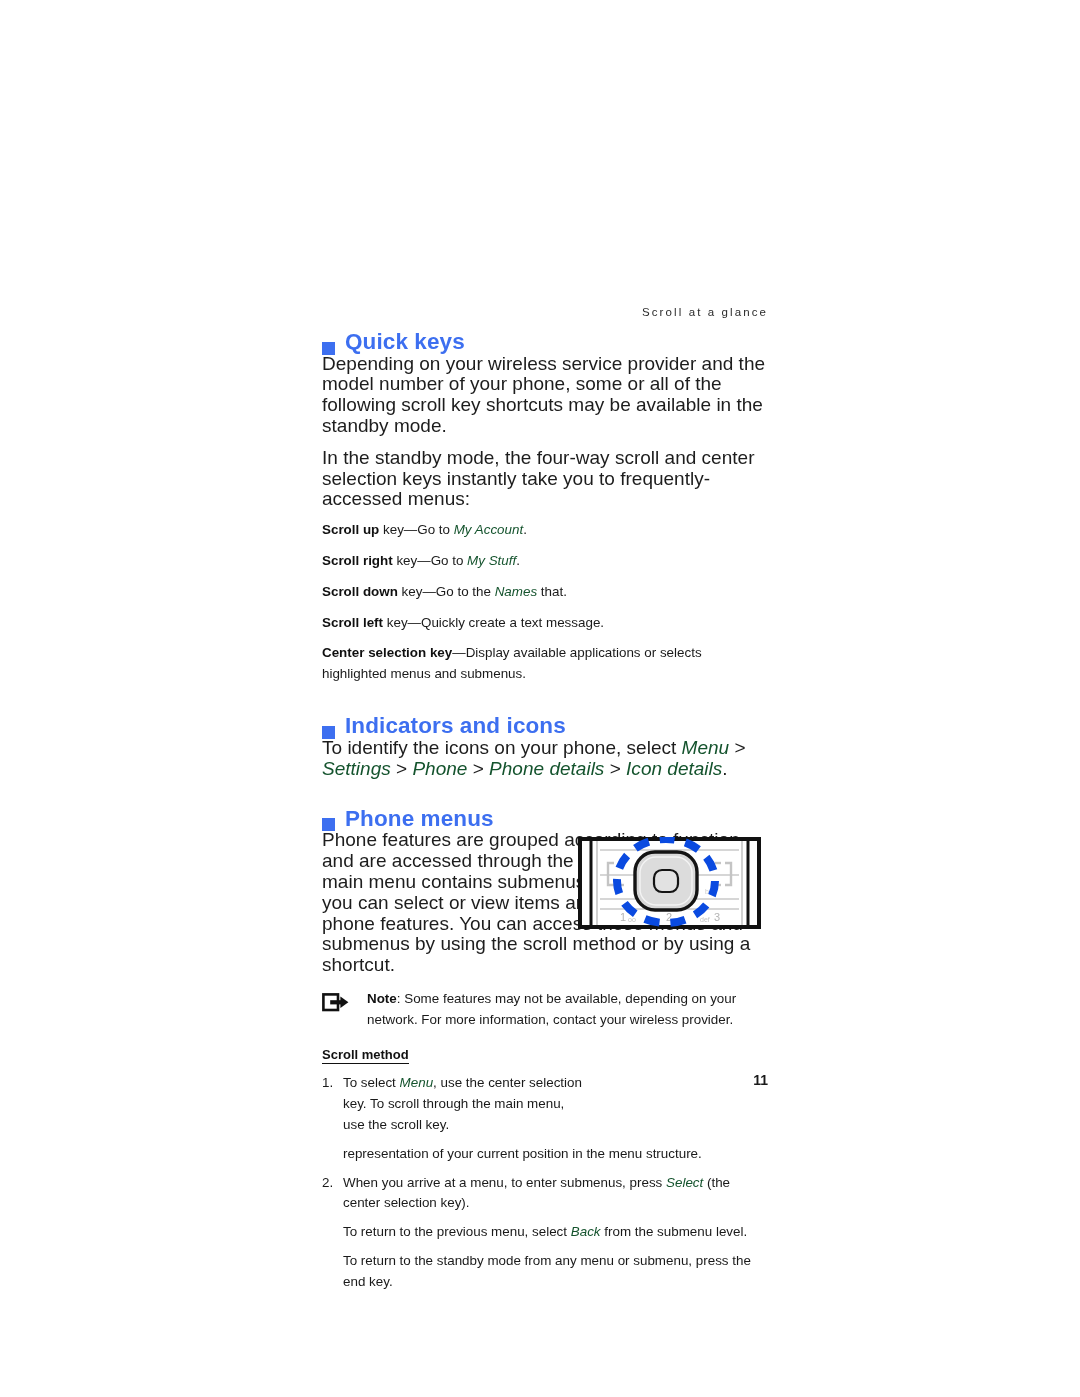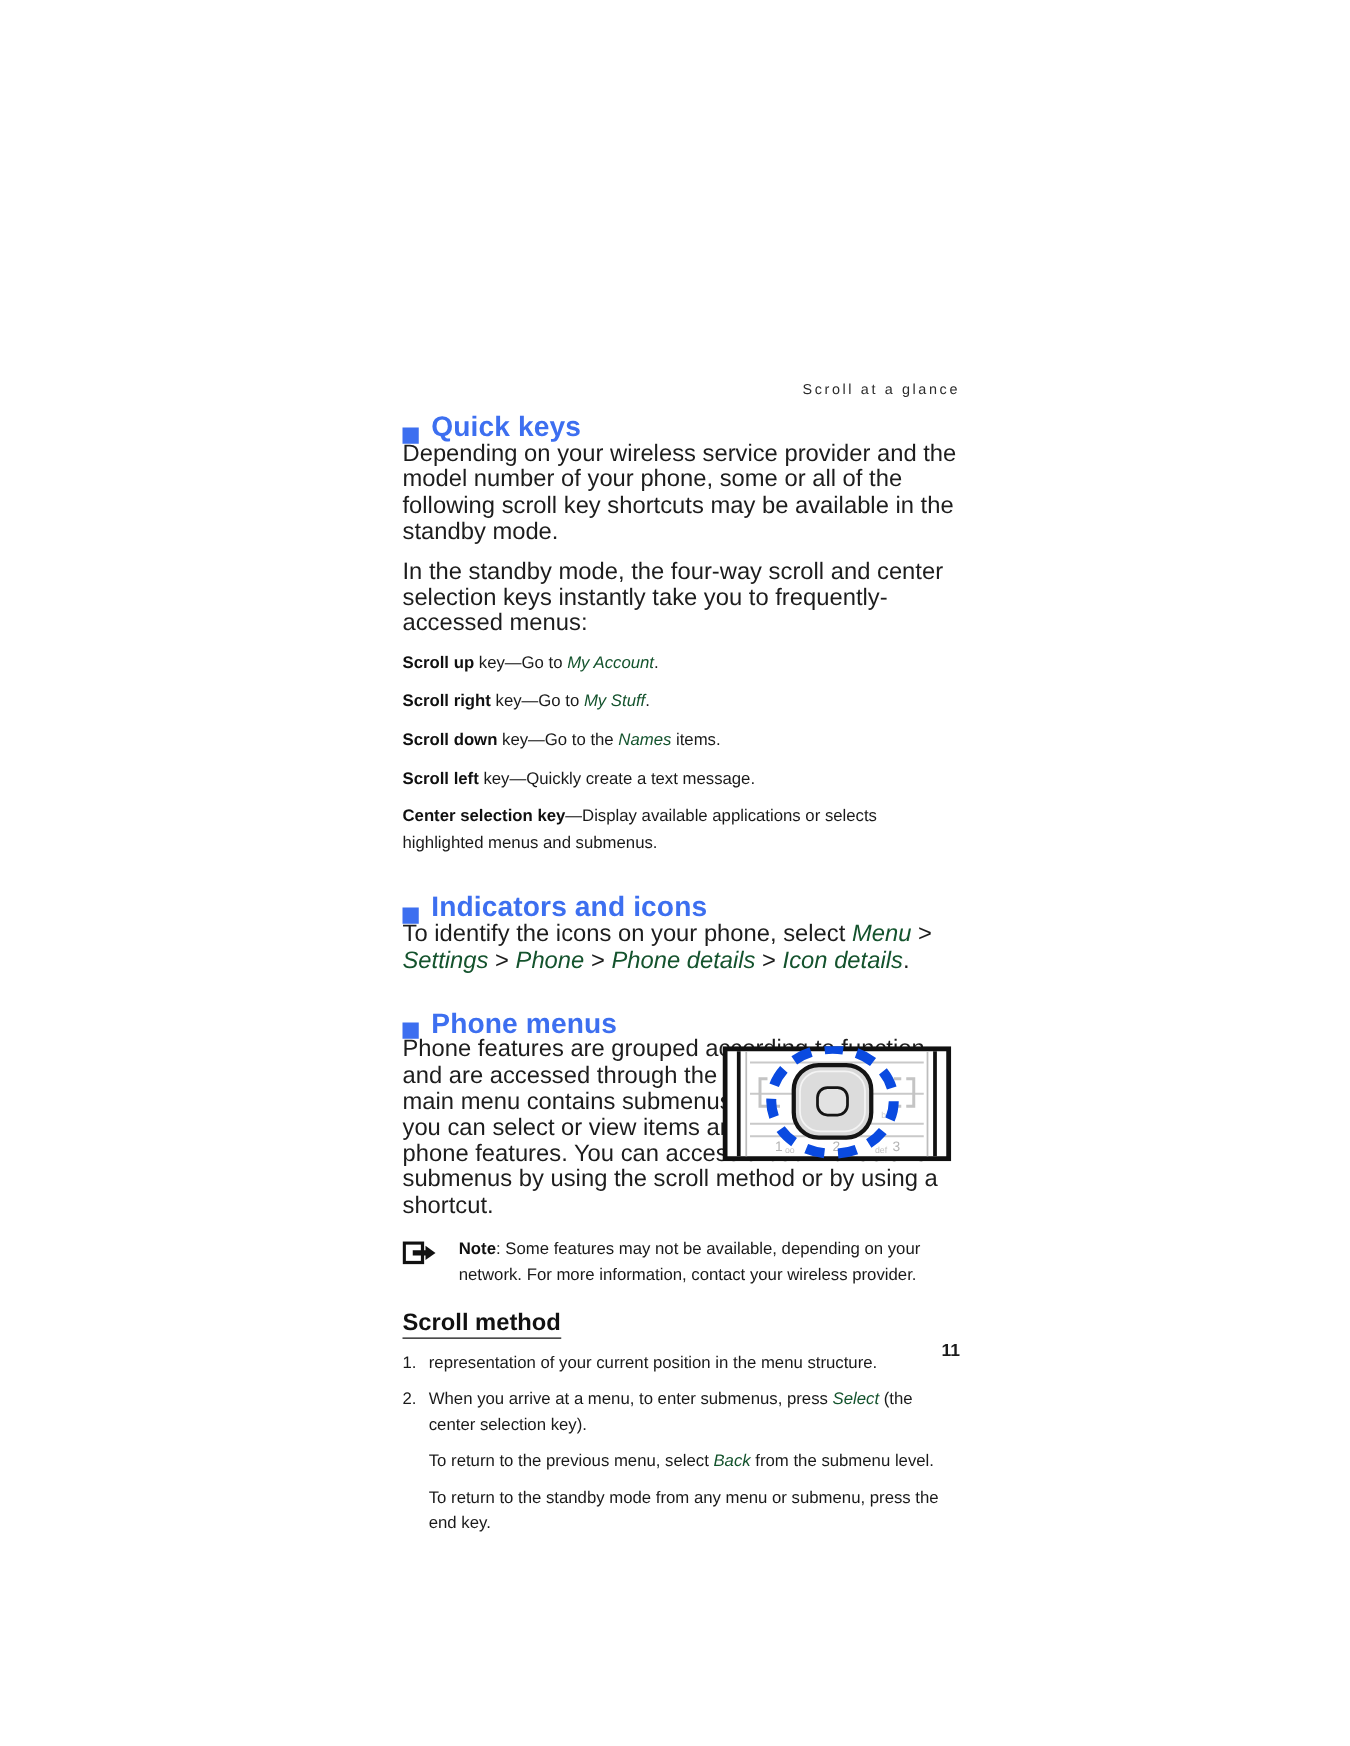--- a/index.html
+++ b/index.html
@@ -114,21 +114,21 @@
     font-size: 13.4px;
     line-height: 20.8px;
     margin: 0;
     padding-left: 15px;
   }
 
   
   .h2 {
     margin: 0;
     margin-top: 17px;
-    font-size: 19px;
+    font-size: 13px;
     font-weight: 700;
     color: #111;
     display: inline-block;
     border-bottom: 1.5px solid #111;
     padding-bottom: 1px;
     line-height: 1.15;
   }
 
   
   ol.steps {
@@ -199,21 +199,21 @@
       <p class="body after-h1">Depending on your wireless service provider and the model number of your phone, some or all of the following scroll key shortcuts may be available in the standby mode.</p>
       <p class="body gap">In the standby mode, the four-way scroll and center selection keys instantly take you to frequently-accessed menus:</p>
 
       <p class="keyline">
         <strong class="k">Scroll up</strong><span> key—Go to </span><em class="link">My Account</em><span>.</span>
       </p>
       <p class="keyline">
         <strong class="k">Scroll right</strong><span> key—Go to </span><em class="link">My Stuff</em><span>.</span>
       </p>
       <p class="keyline">
-        <strong class="k">Scroll down</strong><span> key—Go to the </span><em class="link">Names</em><span> items.</span>
+        <strong class="k">Scroll down</strong><span> key—Go to the </span><em class="link">Names</em><span> that.</span>
       </p>
       <p class="keyline">
         <strong class="k">Scroll left</strong><span> key—Quickly create a text message.</span>
       </p>
       <p class="keyline">
         <strong class="k">Center selection key</strong><span>—Display available applications or selects highlighted menus and submenus.</span>
       </p>
     </div>
 
     <div class="block-indicators">
@@ -240,20 +240,21 @@
           </svg>
         </div>
         <p class="note-text"><strong class="k">Note</strong><span>: Some features may not be available, depending on your network. For more information, contact your wireless provider.</span></p>
       </div>
 
       <h2 class="h2">Scroll method</h2>
 
       <ol class="steps">
         <li>
           <span class="num">1.</span>
+          <p class="narrow"><span>To select </span><em class="link">Menu</em><span>, use the center selection key. To scroll through the main menu, use the scroll key.</span></p>
           <p class="wide">representation of your current position in the menu structure.</p>
         </li>
         <li>
           <span class="num">2.</span>
           <p><span>When you arrive at a menu, to enter submenus, press </span><em class="link">Select</em><span> (the center selection key).</span></p>
           <p><span>To return to the previous menu, select </span><em class="link">Back</em><span> from the submenu level.</span></p>
           <p>To return to the standby mode from any menu or submenu, press the end key.</p>
         </li>
       </ol>
     </div>

